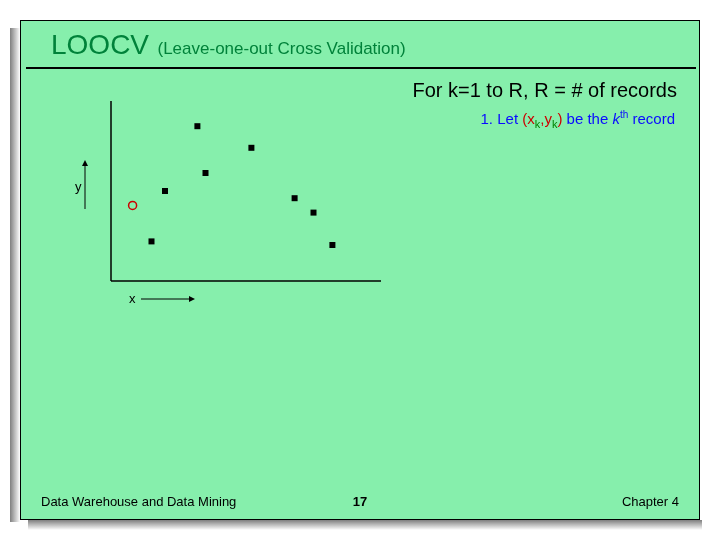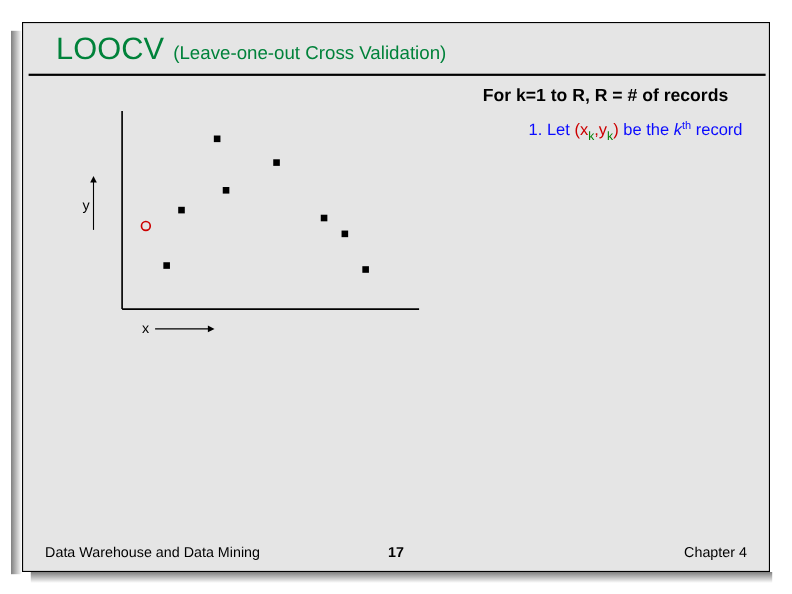--- a/index.html
+++ b/index.html
@@ -14,21 +14,21 @@
       position: relative;
       font-family: Arial, Helvetica, sans-serif;
     }
     .frame {
       position: absolute;
       left: 20px;
       top: 20px;
       width: 680px;
       height: 500px;
       border: 1px solid #000;
-      background: #e5e5e5;
+      background: #86efac;
     }
     .left-shadow {
       position: absolute;
       left: 10px;
       top: 28px;
       width: 10px;
       height: 494px;
       background: linear-gradient(to right, rgba(0,0,0,0.5), rgba(0,0,0,0));
     }
     .bottom-shadow {
@@ -56,25 +56,24 @@
       display: inline;
     }
     .title-sub {
       color: #00823a;
       font-size: 17px;
       display: inline;
       margin-left: 4px;
     }
     .top-right-text {
       position: absolute;
-      right: 37px;
+      right: 22px;
       top: 58px;
-      font-size: 16px;
+      font-size: 20px;
       color: #000;
-      font-weight: bold;
     }
     .step-text {
       position: absolute;
       right: 24px;
       top: 88px;
       font-size: 15px;
       color: #0a0aff;
     }
     .step-text .red {
       color: #c00;

